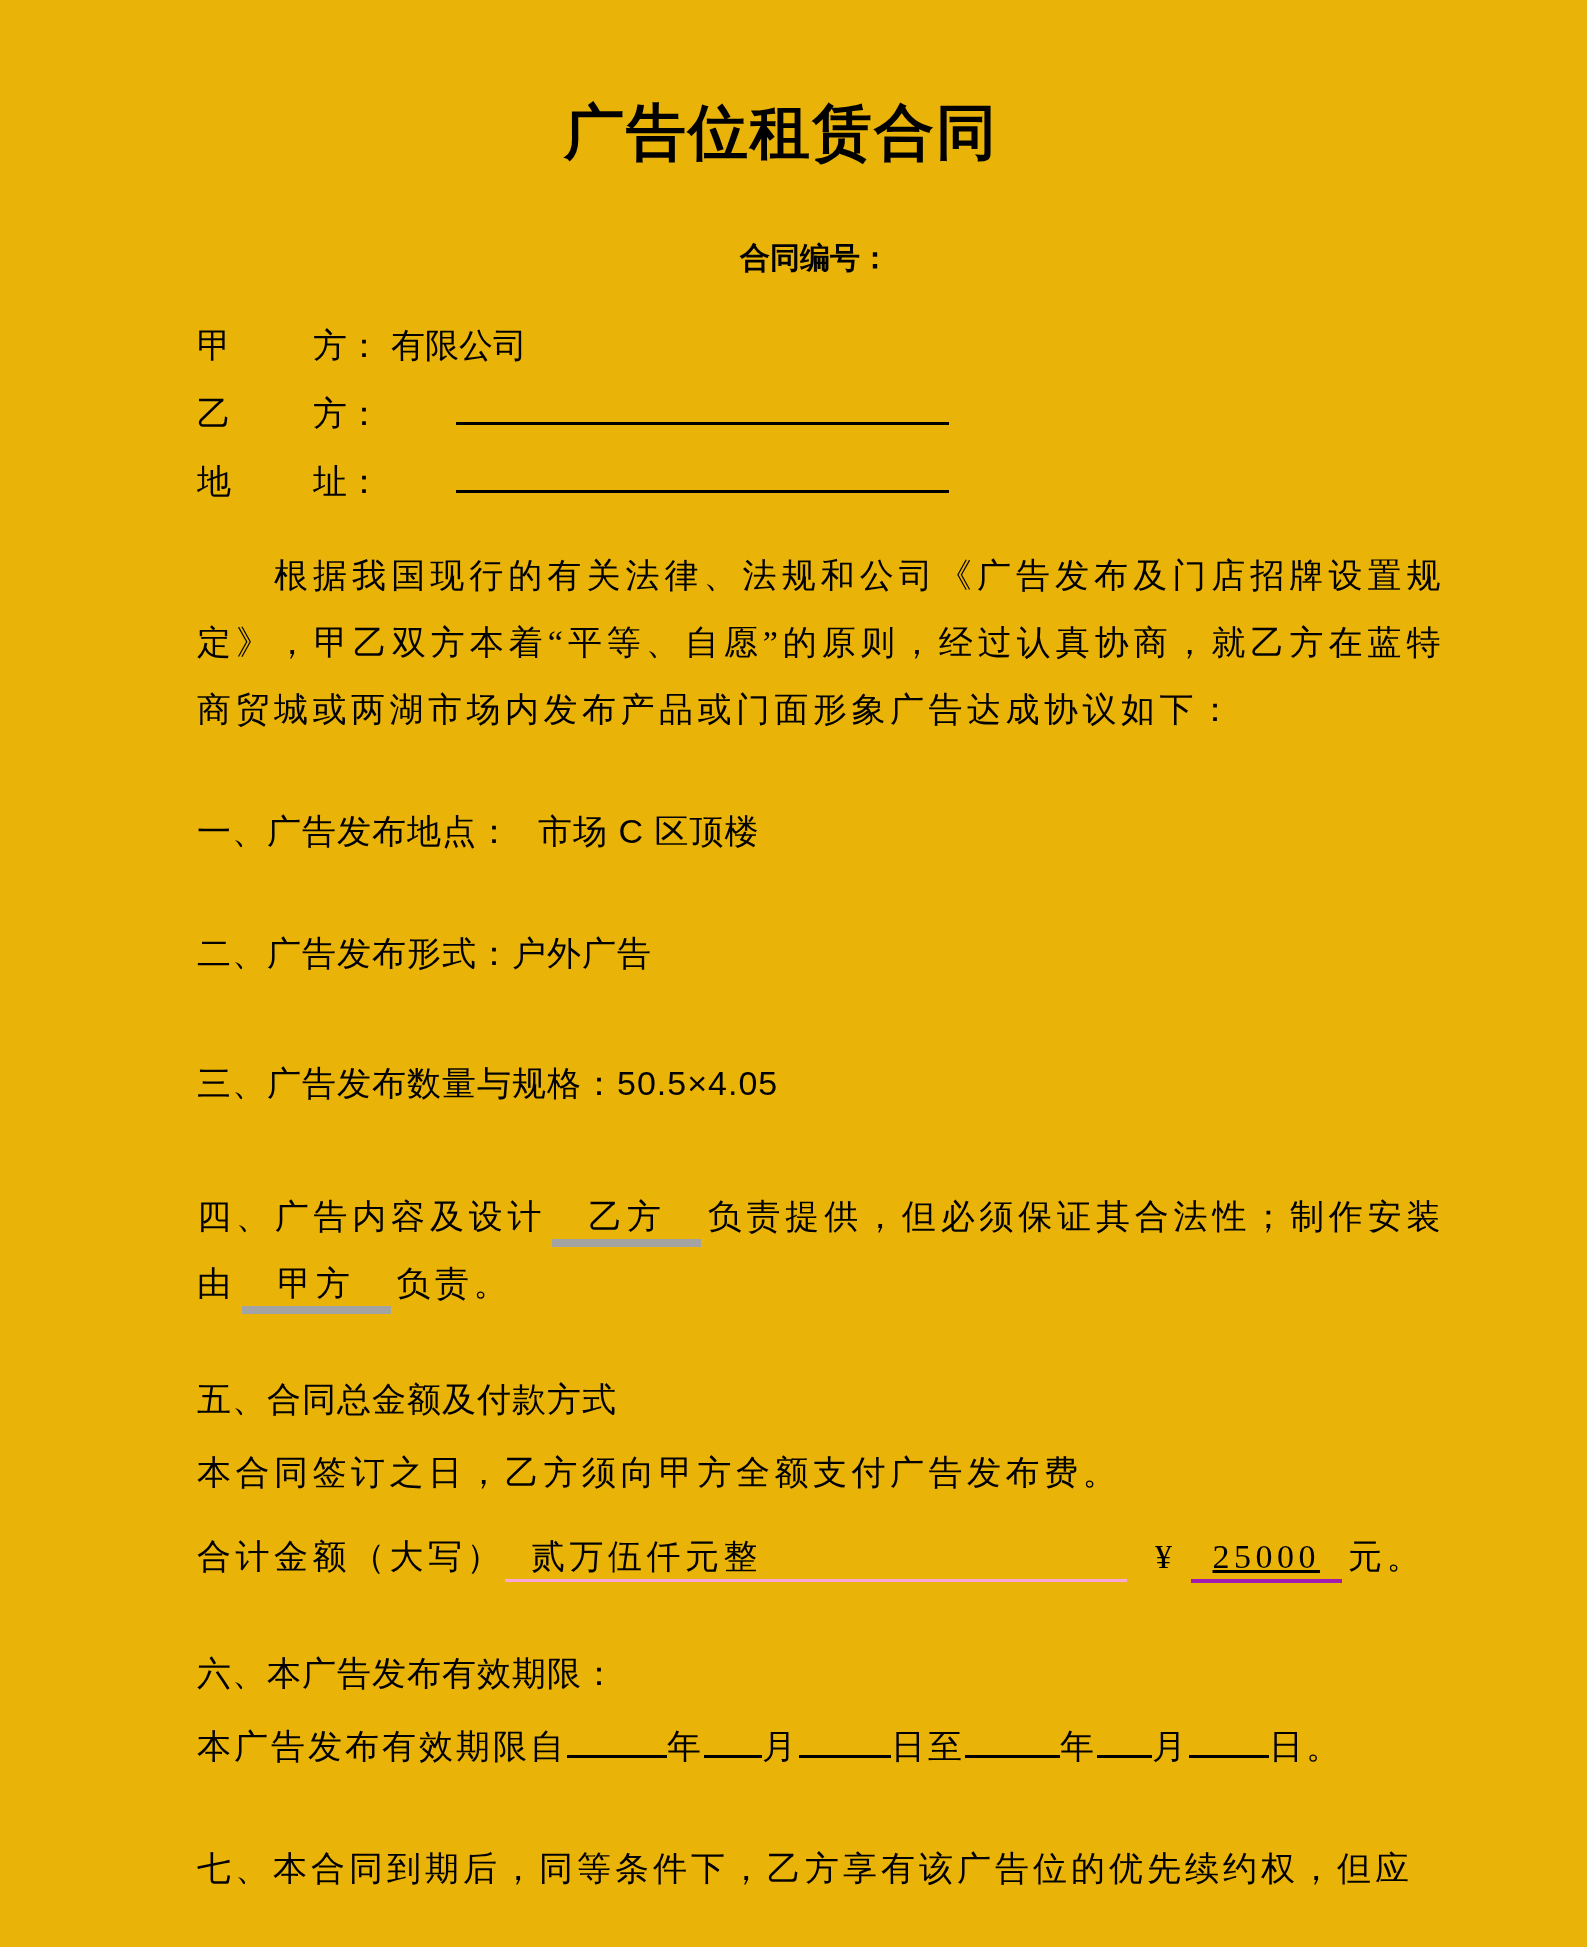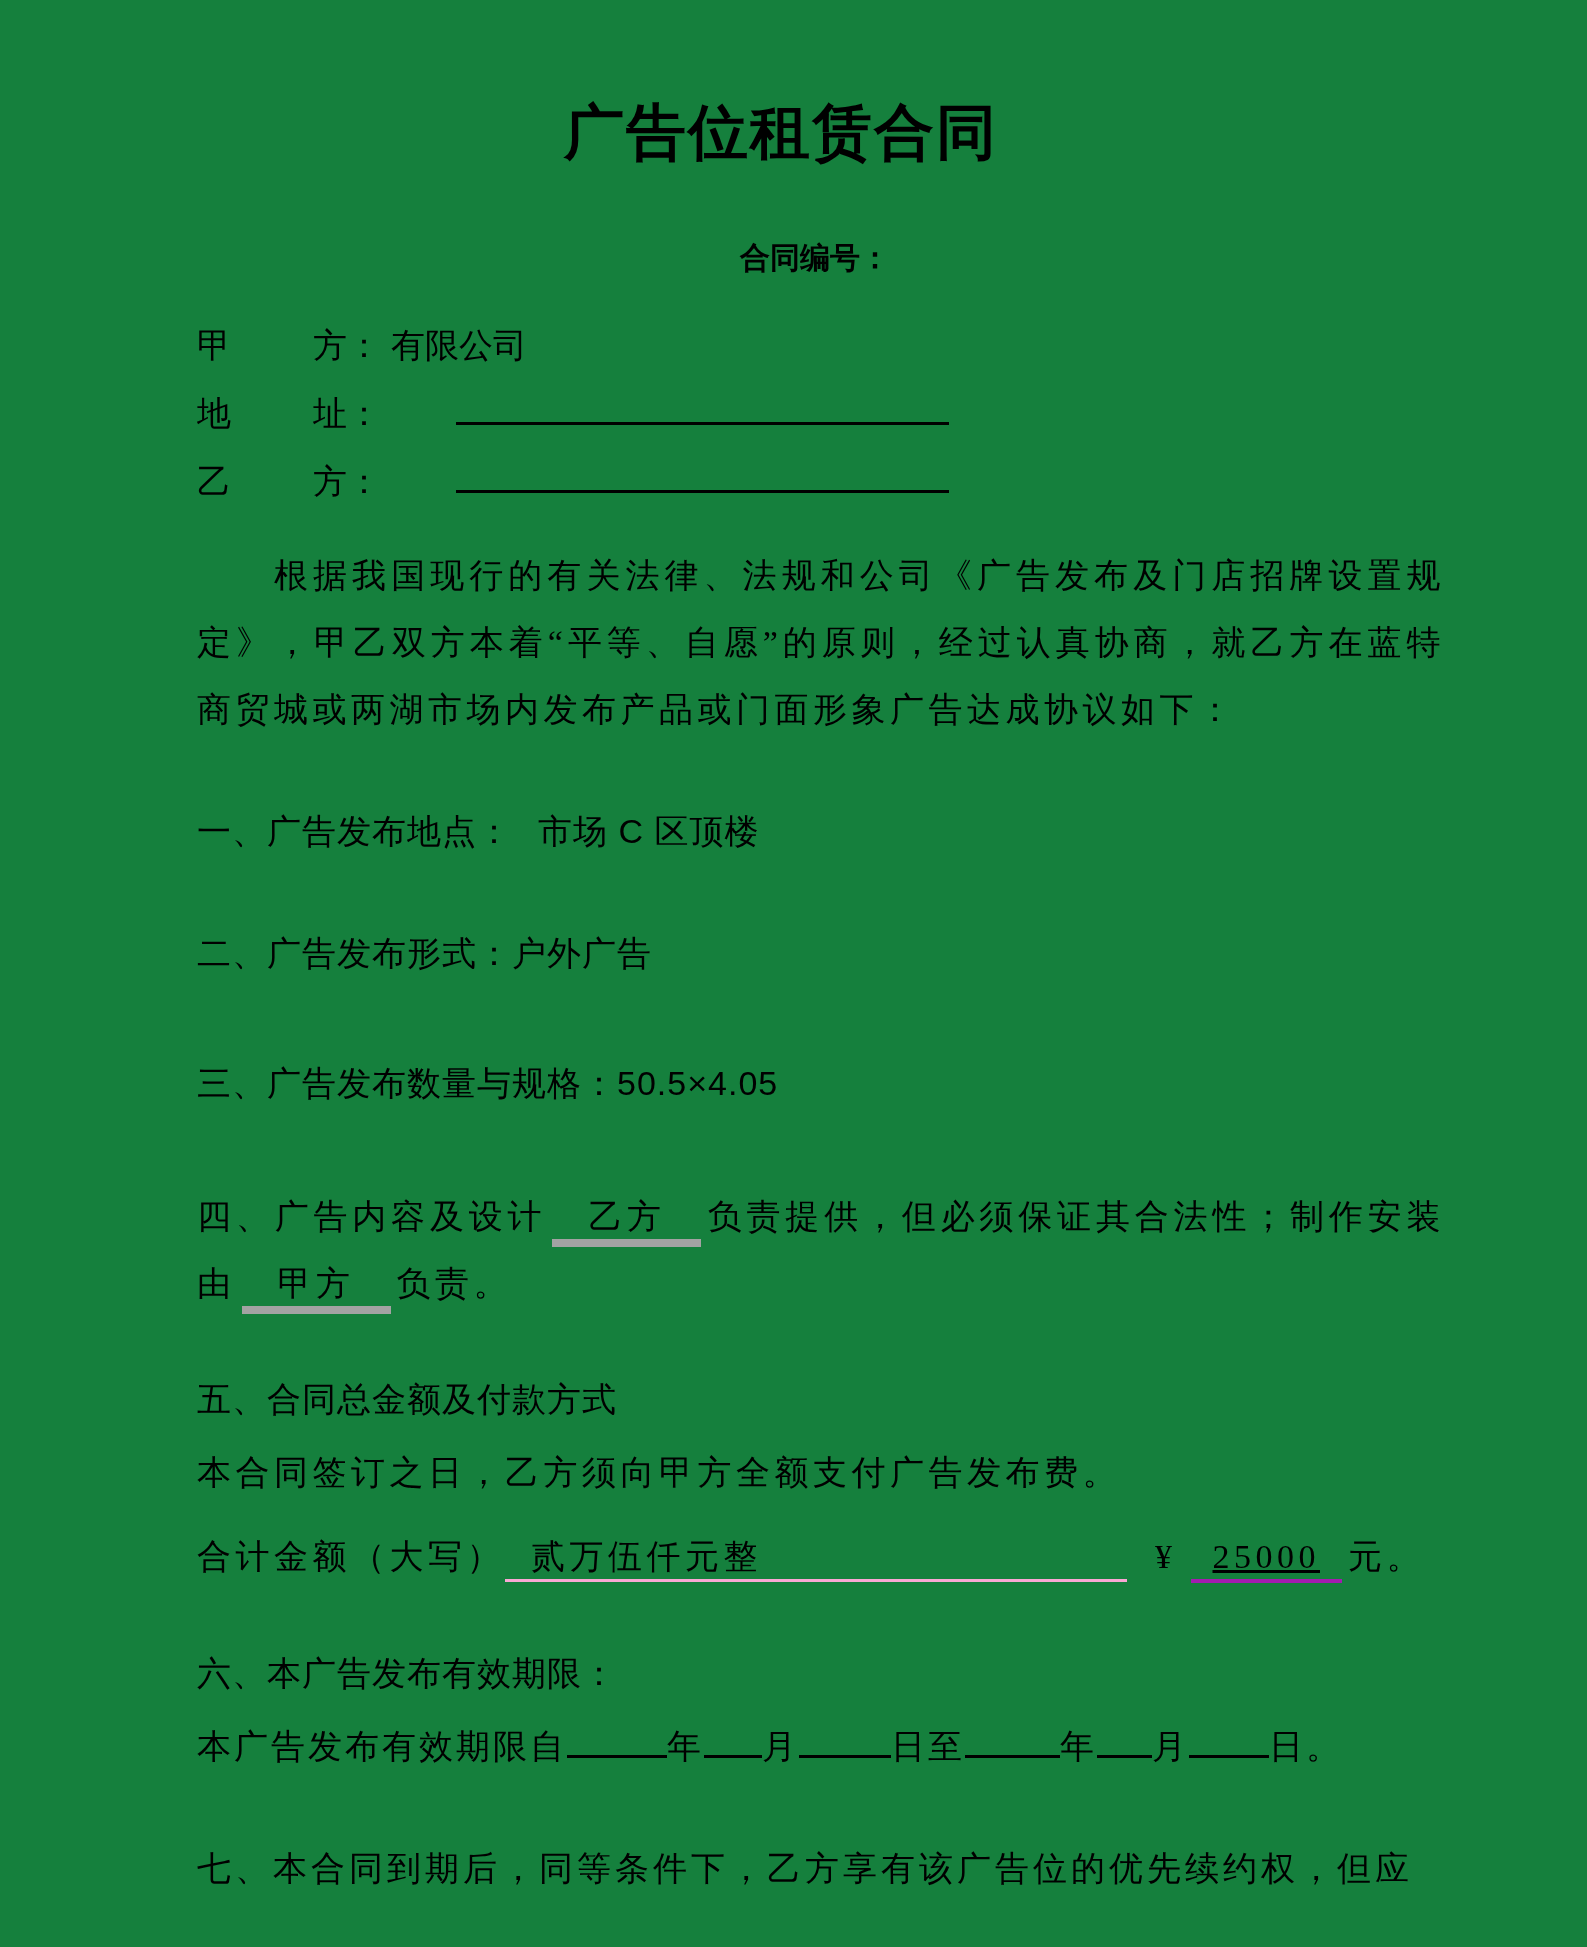--- a/index.html
+++ b/index.html
@@ -1,21 +1,21 @@
 <!DOCTYPE html>
 <html><head>
 <meta charset="utf-8">
 <style>
   html,body { margin:0; padding:0; background:#888; }
   .page {
     position: relative;
     width: 1587px;
     height: 1947px;
     margin: 0 auto;
-    background: #15803d;
+    background: #eab308;
     color: #000;
     font-family: "Liberation Serif","DejaVu Serif",serif;
     font-size: 34px;
     box-sizing: border-box;
     padding: 98px 142px 0 197px;
     overflow: hidden;
   }
   .hei { font-family: "Liberation Sans","DejaVu Sans",sans-serif; font-weight: bold; }
 
   .title {
@@ -108,24 +108,24 @@
 
   <h1 class="title">广告位租赁合同</h1>
 
   <div class="contract-no hei">合同编号：</div>
 
   <div class="rows">
     <div class="row">
       <span class="rl">甲</span><span class="rr">方：</span><span class="rv">有限公司</span>
     </div>
     <div class="row">
-      <span class="rl">地</span><span class="rr">址：</span><span class="blank-long"></span>
+      <span class="rl">乙</span><span class="rr">方：</span><span class="blank-long"></span>
     </div>
     <div class="row">
-      <span class="rl">乙</span><span class="rr">方：</span><span class="blank-long"></span>
+      <span class="rl">地</span><span class="rr">址：</span><span class="blank-long"></span>
     </div>
   </div>
 
   <p class="preamble">根据我国现行的有关法律、法规和公司《广告发布及门店招牌设置规定》，甲乙双方本着“平等、自愿”的原则，经过认真协商，就乙方在蓝特商贸城或两湖市场内发布产品或门面形象广告达成协议如下：</p>
 
   <div class="section s1 sec-bold">
     <span>一、广告发布地点：</span><span class="sec-val">市场 C 区顶楼</span>
   </div>
 
   <div class="section s2 sec-bold">

